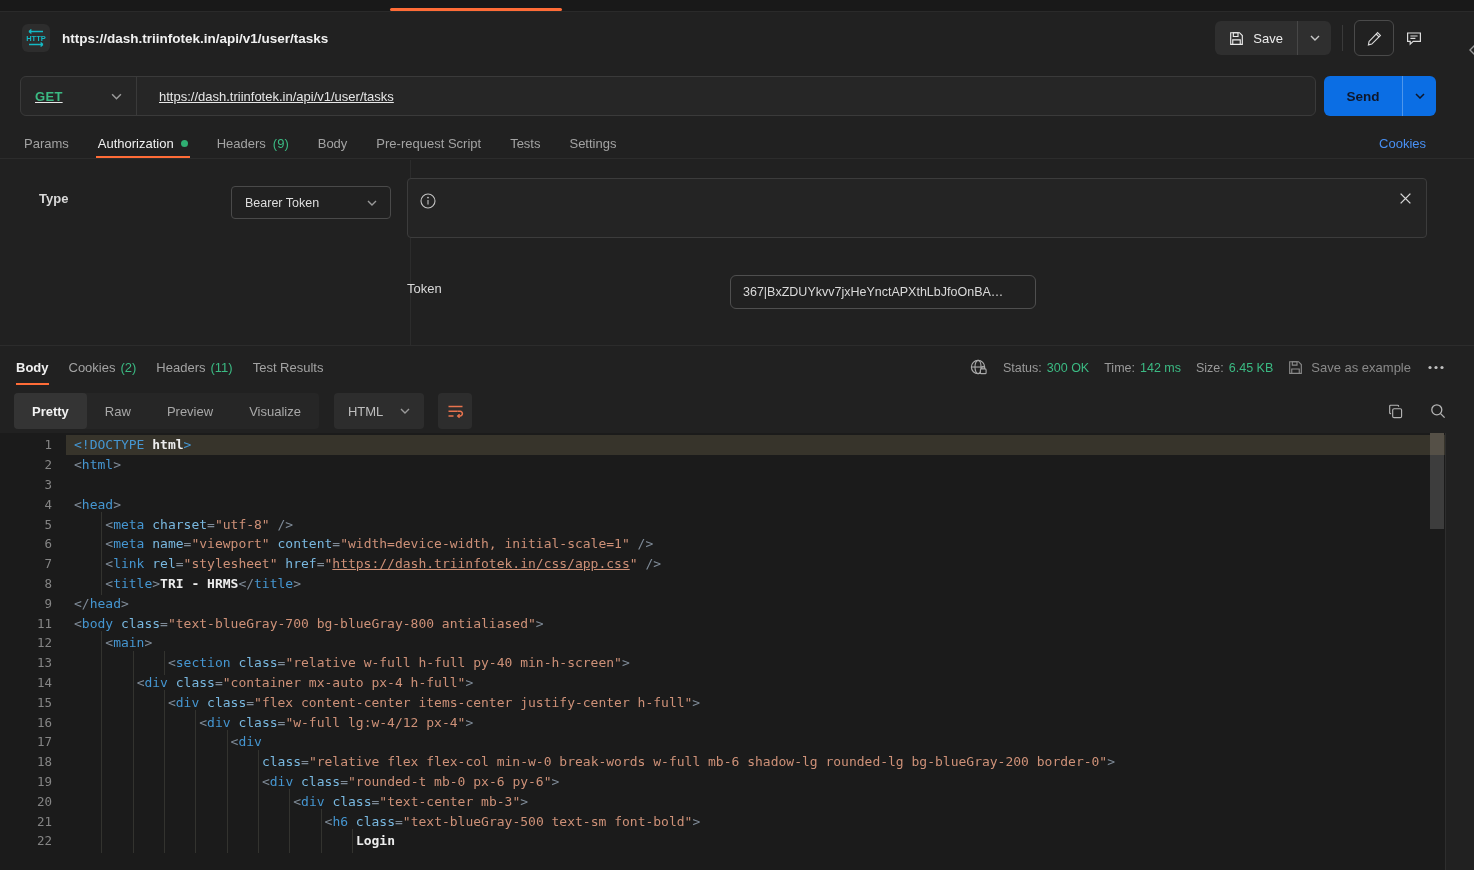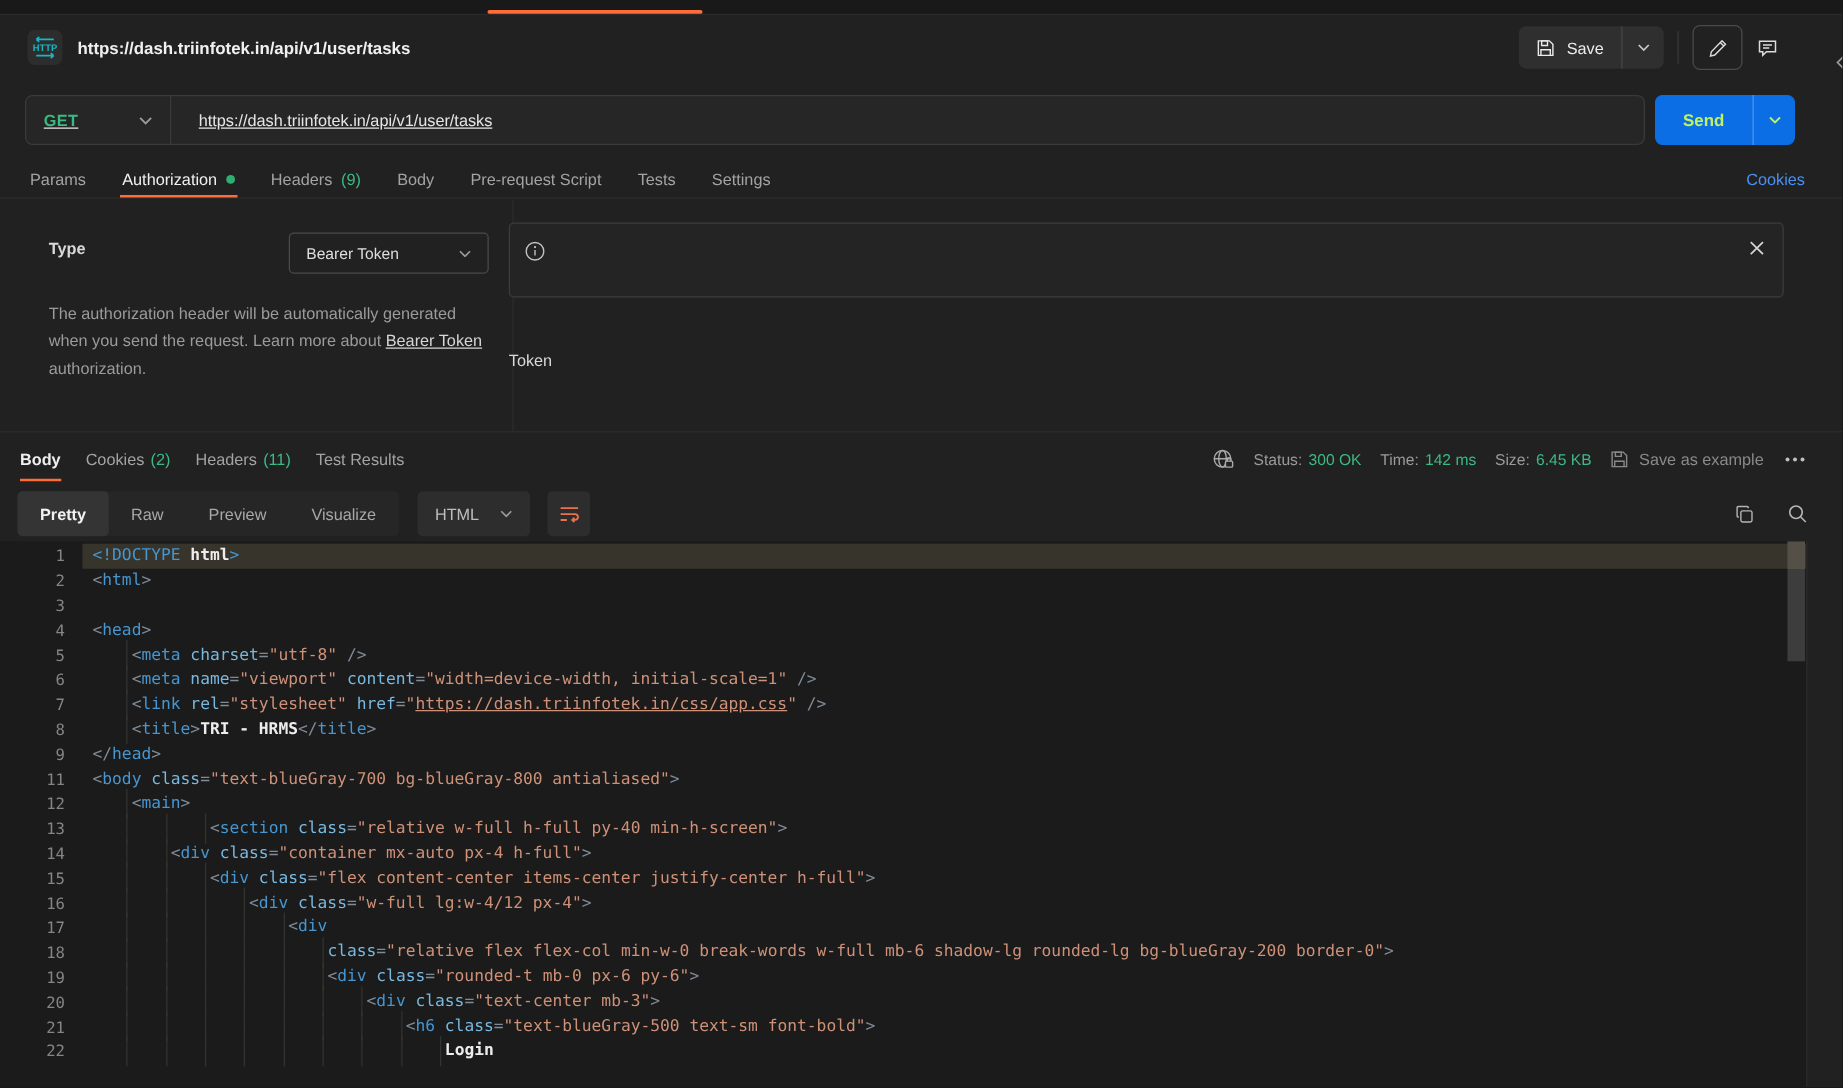--- a/index.html
+++ b/index.html
@@ -36,29 +36,29 @@
 
   
   .req-row { position:absolute; top:76px; left:20px; right:38px; height:40px; display:flex; gap:8px; }
   .req-input { flex:1; display:flex; align-items:center; border:1px solid #3a3a3a;
     background:#262626; border-radius:6px; overflow:hidden;text-decoration:underline; }
   .method { width:115px; display:flex; align-items:center; justify-content:space-between;
     padding:0 14px; cursor:pointer; flex-shrink:0; }
   .method-label { color:#3bba83; font-weight:bold; font-size:13px; letter-spacing:.3px; }
   .method-divider { width:1px; align-self:stretch; background:#3a3a3a; }
   .url-text { padding-left:22px; color:#e6e6e6; font-size:13px; white-space:nowrap; }
-  .send-btn { width:112px; display:flex; background:#0b6ee4; border-radius:6px; overflow:hidden; color:#bef264; }
+  .send-btn { width:112px; display:flex; background:#0b6ee4; border-radius:6px; overflow:hidden; color:#0f172a; }
   .send-main { flex:1; display:flex; align-items:center; justify-content:center;
     font-weight:bold; font-size:13.5px; border-right:1px solid rgba(255,255,255,.28); cursor:pointer; }
   .send-caret { width:33px; display:flex; align-items:center; justify-content:center; cursor:pointer; }
 
   
   .tabs-row { position:absolute; top:128px; left:0; right:0; height:31px;
     border-bottom:1px solid #2c2c2c; display:flex; align-items:stretch;
-    padding:0 30px 0 24px; color:#a3a3a3; }
+    padding:0 48px 0 24px; color:#a3a3a3; }
   .tabs-scroll { display:flex; gap:29px; align-items:stretch; }
   .tab { position:relative; display:flex; align-items:center; gap:7px; cursor:pointer; white-space:nowrap; }
   .tab.active { color:#f0f0f0; }
   .tab.active::after { content:""; position:absolute; left:-2px; right:-2px; bottom:0; height:2px; background:#ff6c37; }
   .tab .badge { color:#3bba83; }
   .tab .dot { width:7px; height:7px; border-radius:50%; background:#2fae72; }
   .cookies-link { margin-left:auto; align-self:center; color:#4890f4; cursor:pointer; }
 
   
   .auth-section { position:absolute; top:160px; left:0; right:0; height:185px; }
@@ -252,38 +252,38 @@
     <div class="auth-left">
       <div class="type-label">Type</div>
       <div class="type-select">
         <span>Bearer Token</span>
         <span style="color:#9a9a9a">
           <svg width="10" height="6" viewBox="0 0 10 6" fill="none" stroke="currentColor" stroke-width="1.4">
               <path d="M1 1l4 4 4-4"></path>
             </svg>
         </span>
       </div>
-      <div class="auth-desc"><span>The authorization header will be automatically generated when you send the request. Learn more about </span><span class="ulink">Bearer Token</span><span> authorization.</span></div>
     </div>
     <div class="auth-right">
       <div class="banner">
         <span class="banner-icon">
           <svg width="16" height="16" viewBox="0 0 16 16" fill="none" stroke="currentColor" stroke-width="1.1">
             <circle cx="8" cy="8" r="7"></circle>
             <path d="M8 7v4.4"></path>
             <circle cx="8" cy="4.6" r="0.9" fill="currentColor" stroke="none"></circle>
           </svg>
         </span>
         <span class="banner-close">
           <svg width="13" height="13" viewBox="0 0 12 12" fill="none" stroke="currentColor" stroke-width="1.3">
               <path d="M1.5 1.5l9 9M10.5 1.5l-9 9"></path>
             </svg>
         </span>
       </div>
       <div class="token-label">Token</div>
+      <div class="token-input">367|BxZDUYkvv7jxHeYnctAPXthLbJfoOnBA…</div>
     </div>
   </div>
 
   <div class="response-section">
     <div class="resp-header">
       <div class="resp-tabs">
           <div class="rtab active">
             <span>Body</span>
           </div>
           <div class="rtab">

